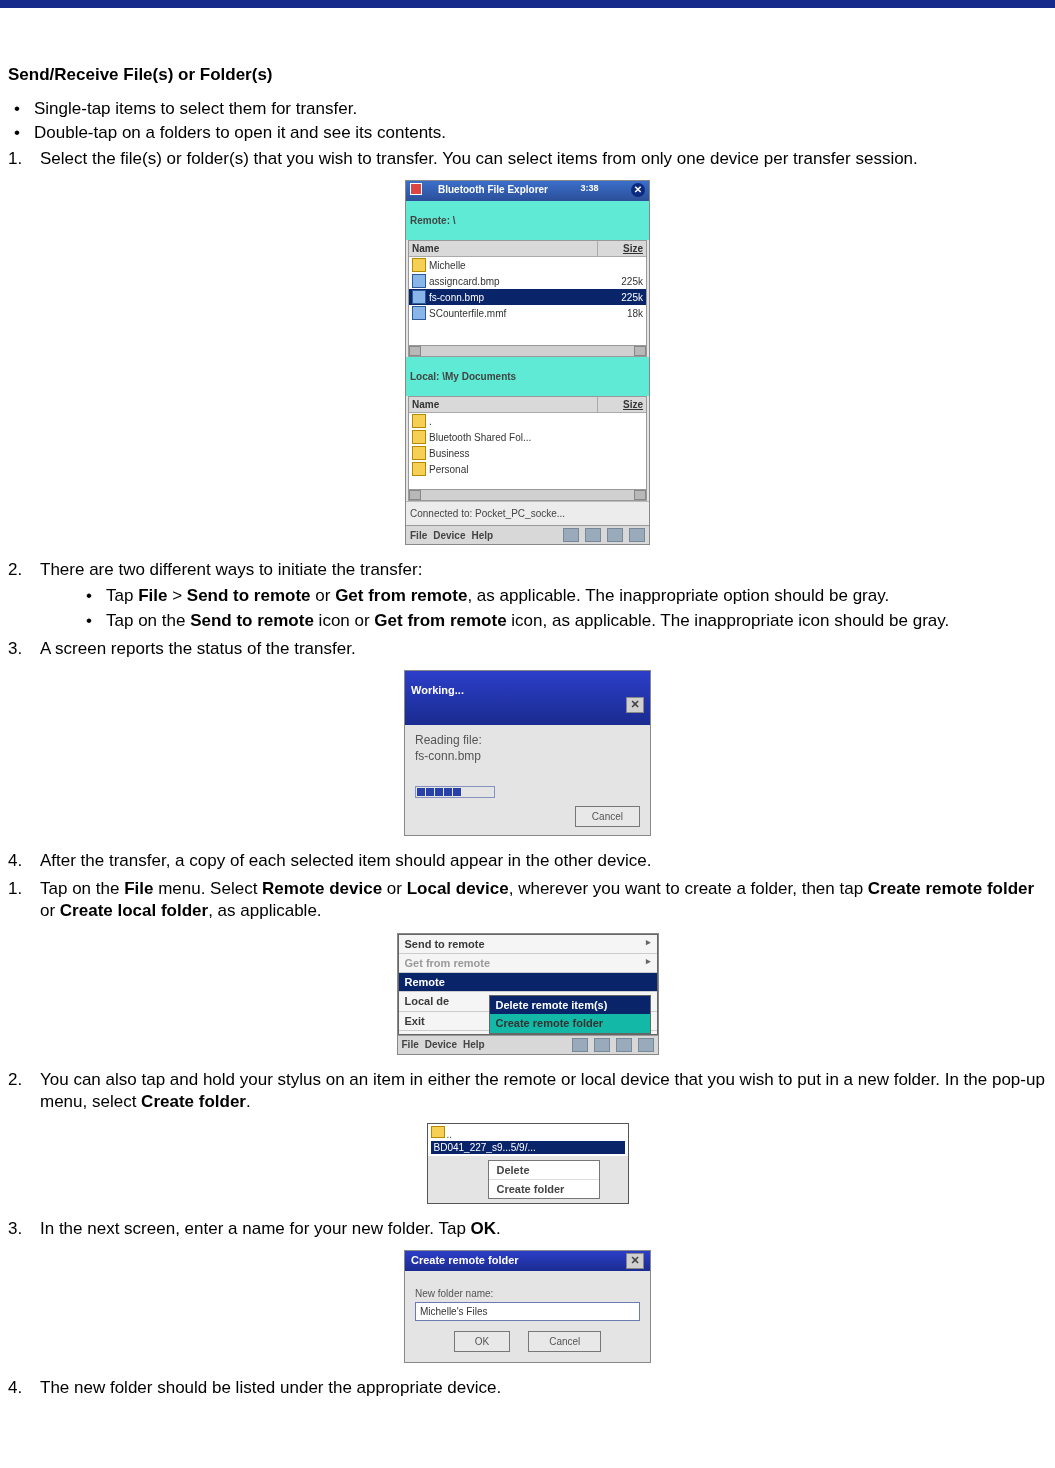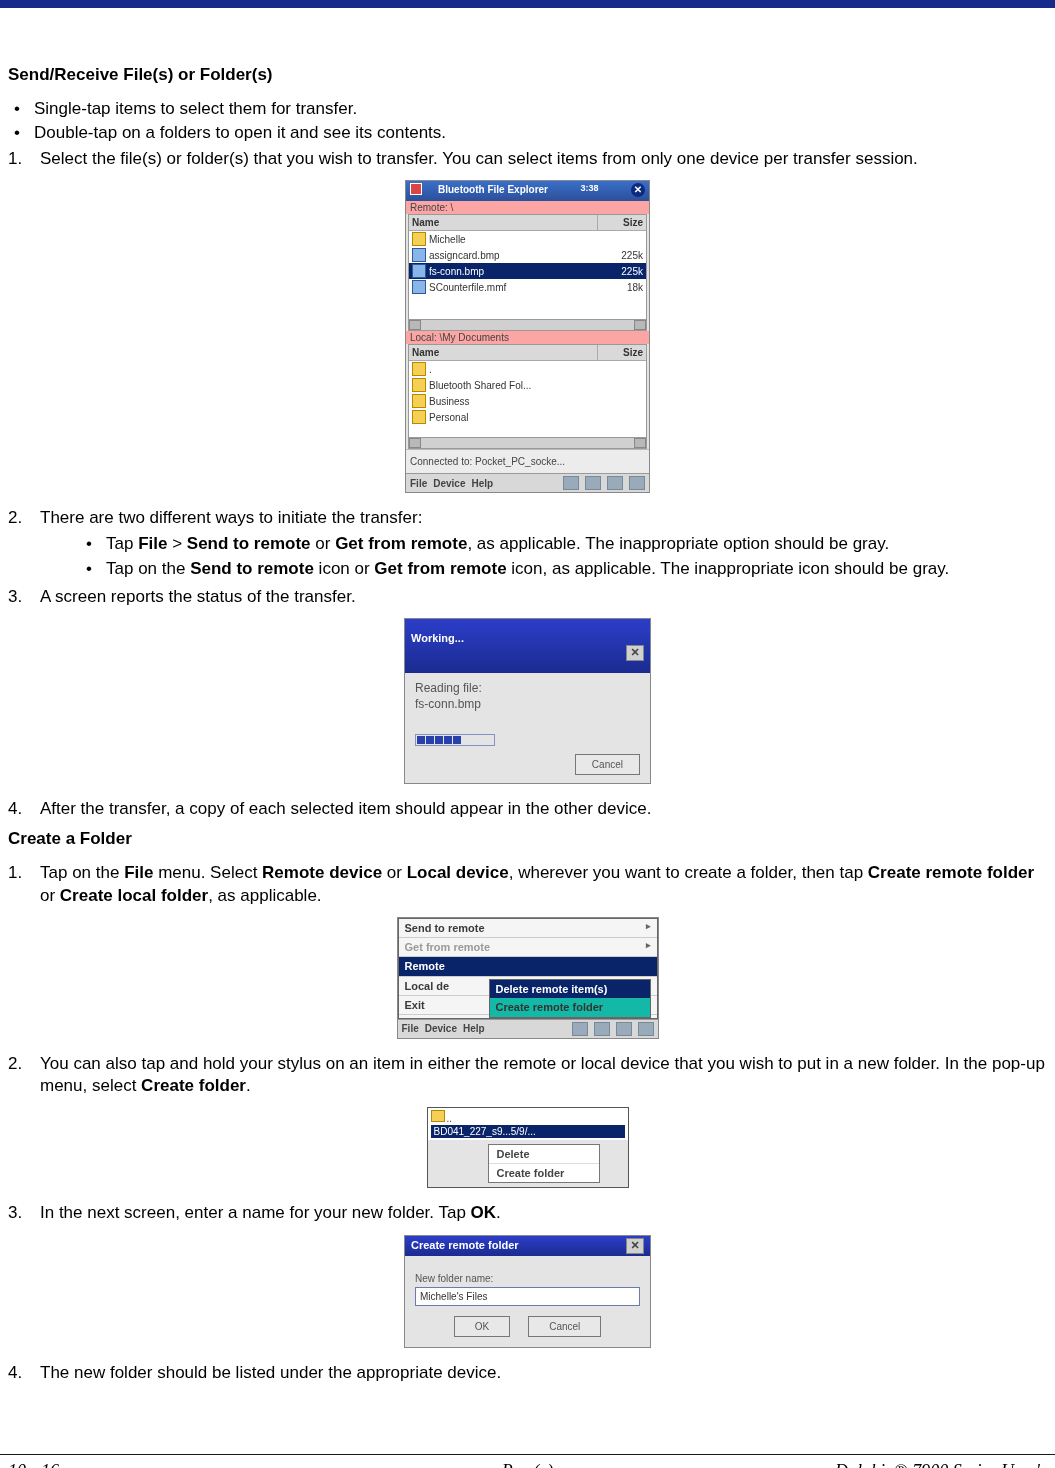--- a/index.html
+++ b/index.html
@@ -74,25 +74,25 @@
   .fig1 { width: 243px; }
   .fig1 .title {
     display: flex; align-items: flex-start; gap: 16px;
     background: linear-gradient(#3a6fc9, #2b4f99);
     color: #fff; font-weight: bold;
     padding: 2px 4px; height: 16px;
     filter: blur(0.3px);
   }
   .fig1 .win-icon { width: 12px; height: 12px; background:#d44; border:1px solid #fff; box-sizing:border-box; }
   .fig1 .close-btn { margin-left:auto; width:14px; height:14px; border-radius:50%; background:#0b2a80; color:#fff; text-align:center; line-height:14px; font-size:10px; }
-  .fig1 .subbar { background:#fca5a5; padding:0 4px; font-weight:normal; color:#444; filter: blur(0.4px);}
+  .fig1 .subbar { background:#5eead4; padding:13px 4px; font-weight:bold; color:#444; filter: blur(0.4px);}
   .fig1 .panel { background:#fff; margin:0 2px; border:1px solid #999; }
   .fig1 .header-row { display:flex; background:#d9d9d9; font-size:10px; border-bottom:1px solid #aaa; color:#333; font-weight:bold; filter: blur(0.4px);}
   .fig1 .header-row .c1 { flex:1; padding:1px 3px; border-right:1px solid #aaa;}
-  .fig1 .header-row .c2 { width:42px; padding:1px 3px; text-align:right;}
+  .fig1 .header-row .c2 { width:42px; padding:1px 3px; text-align:right;text-decoration:underline;}
   .fig1 .row { display:flex; align-items:center; padding:1px 3px; filter: blur(0.5px);}
   .fig1 .row .ico { width:12px; height:12px; margin-right:3px; background:#f5d055; border:1px solid #b58a00;}
   .fig1 .row .ico.blue { background:#89b5e8; border-color:#2a5a99;}
   .fig1 .row .name { flex:1; white-space:nowrap; overflow:hidden; color:#333;}
   .fig1 .row .sz { width:42px; text-align:right; color:#333;}
   .fig1 .row.selected { background:#0a246a; color:#fff;}
   .fig1 .row.selected .name, .fig1 .row.selected .sz { color:#fff;}
   .fig1 .scroll { height:10px; background:#d0d0d0; border-top:1px solid #999; display:flex;}
   .fig1 .scroll .btn { width:12px; height:10px; background:#b8b8b8; border:1px solid #888; box-sizing:border-box;}
   .fig1 .scroll .track { flex:1;}
@@ -305,21 +305,20 @@
     </div>
   </div>
 
   <ol class="numbered" start="4">
     <li>
       <span class="num">4.</span>
       <span>After the transfer, a copy of each selected item should appear in the other device.</span>
     </li>
   </ol>
 
-  <div class="section-title">Create a Folder</div>
 
   <ol class="numbered">
     <li>
       <span class="num">1.</span>
       <span>Tap on the </span><b>File</b><span> menu. Select </span><b>Remote device</b><span> or </span><b>Local device</b><span>, wherever you want to create a folder, then tap </span><b>Create remote folder</b><span> or </span><b>Create local folder</b><span>, as applicable.</span>
     </li>
   </ol>
 
   <div class="fig-wrap">
     <div class="fig fig3">

